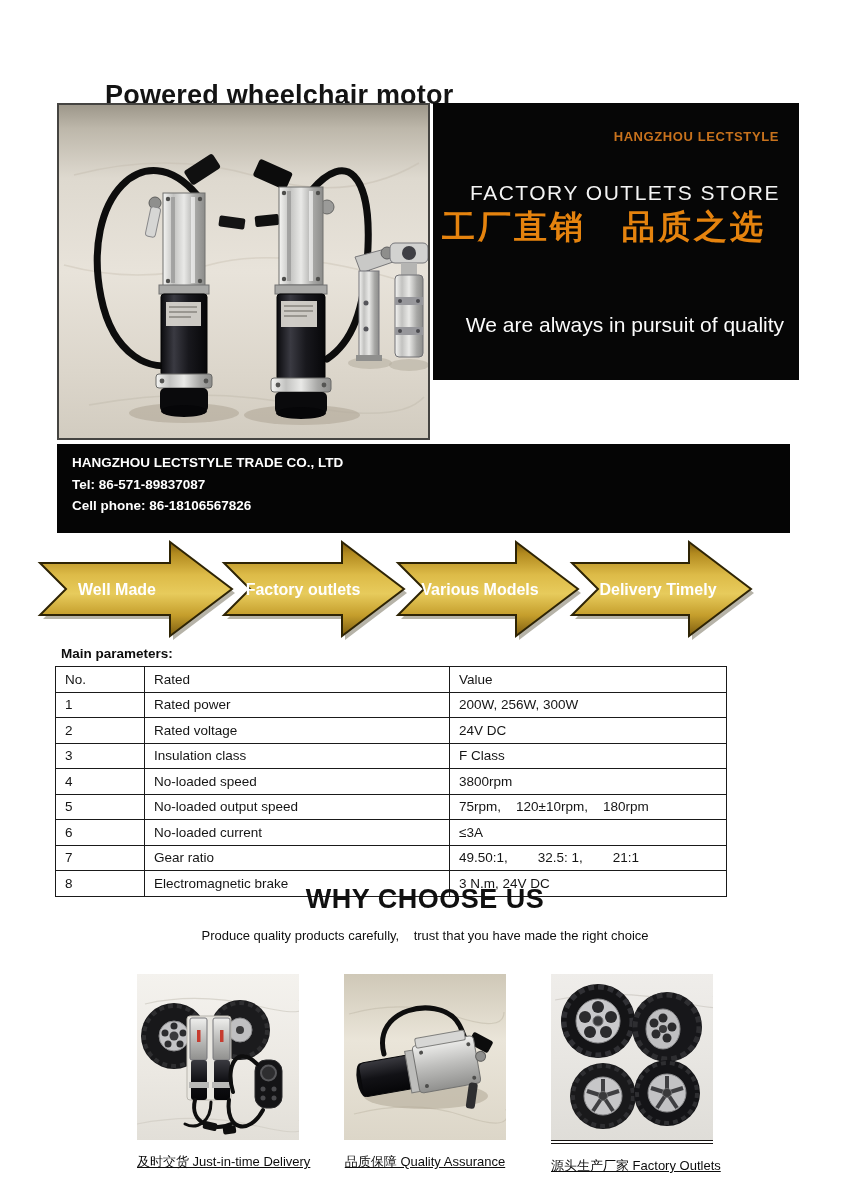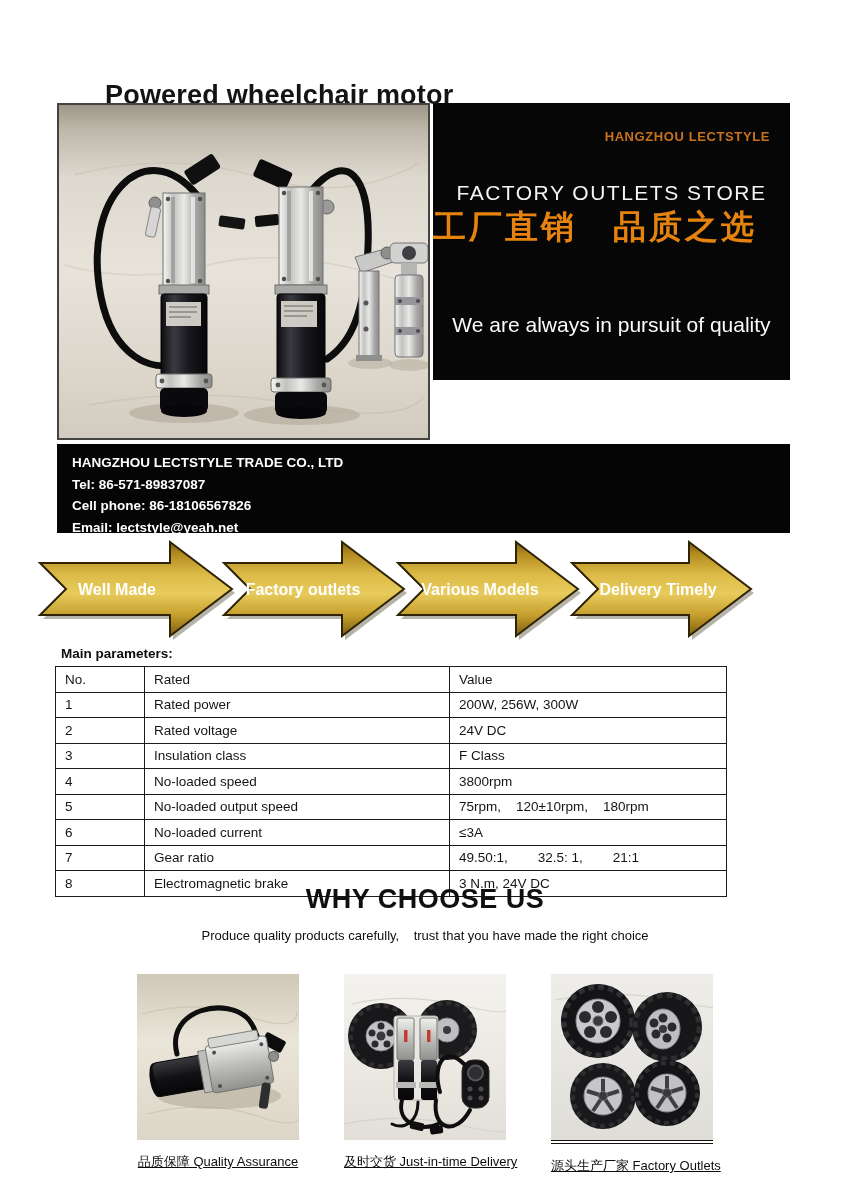--- a/index.html
+++ b/index.html
@@ -6,21 +6,21 @@
   body{
     width:850px;height:1202px;background:#ffffff;position:relative;
     font-family:"Liberation Sans",sans-serif;color:#111;overflow:hidden;
   }
   .abs{position:absolute;}
   
   #page-title{left:60px;top:62px;font-size:27px;font-weight:bold;color:#141414;letter-spacing:.2px;margin-left:45px;}
   
   #hero-photo{left:57px;top:103px;width:373px;height:337px;border:2px solid #454441;box-sizing:border-box;background:#ddd8cd;}
   #hero-photo svg{display:block;}
-  #brand-panel{left:433px;top:103px;width:357px;height:277px;background:#060606;}
+  #brand-panel{left:433px;top:103px;width:357px;height:277px;background:#060606;padding-left:9px;}
   .brand-name{position:absolute;top:26px;right:20px;font-size:13px;font-weight:bold;color:#c8721d;letter-spacing:.6px;}
   .store-line{position:absolute;top:78px;width:100%;text-align:center;font-size:21px;color:#f4f4f4;letter-spacing:1.5px;}
   .slogan-cn{position:absolute;top:102px;width:100%;text-align:left;font-size:33px;font-weight:bold;color:#e5830e;font-family:"Liberation Serif",serif;letter-spacing:3px;}
   .slogan-cn2{position:absolute;top:163px;width:100%;text-align:center;font-size:23px;color:#f0f0f0;font-family:"Liberation Serif",serif;letter-spacing:4px;}
   .slogan-en{position:absolute;top:210px;width:100%;text-align:center;font-size:21px;color:#fbfbfb;}
   
   #company-bar{left:57px;top:444px;width:733px;height:89px;background:#050505;box-sizing:border-box;padding:8px 0 0 15px;}
   #company-bar div{color:#fff;font-weight:bold;font-size:13.5px;line-height:21.5px;}
   
   #arrows{left:0;top:537px;}
@@ -158,21 +158,20 @@
   <div class="brand-name">HANGZHOU LECTSTYLE</div>
   <div class="store-line">FACTORY OUTLETS STORE</div>
   <div class="slogan-cn">工厂直销　品质之选</div>
   <div class="slogan-en">We are always in pursuit of quality</div>
 </div>
 
 <div class="abs" id="company-bar">
   <div>HANGZHOU LECTSTYLE TRADE CO., LTD</div>
   <div>Tel: 86-571-89837087</div>
   <div>Cell phone: 86-18106567826</div>
-  <div>Email: lectstyle@yeah.net</div>
 </div>
 
 <svg class="abs" id="arrows" width="850" height="104" viewBox="0 0 850 104">
   <defs>
     <linearGradient id="gold" x1="0" y1="0" x2="0" y2="1">
       <stop offset="0" stop-color="#7d5c10"></stop>
         <stop offset=".12" stop-color="#b28a1f"></stop>
       <stop offset=".35" stop-color="#ddbb48"></stop>
         <stop offset=".55" stop-color="#e7cb5c"></stop>
       <stop offset=".78" stop-color="#c59e2c"></stop>
@@ -251,20 +250,78 @@
         <td>Electromagnetic brake</td>
         <td>3 N.m, 24V DC</td>
       </tr>
   </tbody>
 </table>
 
 <div class="abs" id="why-heading">WHY CHOOSE US</div>
 <div class="abs" id="why-sub">Produce quality products carefully,    trust that you have made the right choice</div>
 
 <div class="abs" id="features">
+  <figure class="feature">
+    <svg class="photo" viewBox="0 0 162 166" width="162" height="166">
+      <defs>
+        <linearGradient id="bg2" x1="0" y1="0" x2="0" y2="1">
+          <stop offset="0" stop-color="#f4f2ee"></stop>
+            <stop offset=".6" stop-color="#ebe8e2"></stop>
+            <stop offset="1" stop-color="#e2dfd8"></stop>
+        </linearGradient>
+      </defs>
+      <rect width="162" height="166" fill="url(#bg2)"></rect>
+      <path d="M8,30 Q60,18 120,32 T162,26" stroke="#d2cec6" stroke-width="1.2" fill="none" opacity=".8"></path>
+      <path d="M0,150 Q60,138 120,152 T162,146" stroke="#d2cec6" stroke-width="1.2" fill="none" opacity=".8"></path>
+      <g>
+        <circle cx="37" cy="62" r="33" fill="#18181a"></circle>
+        <circle cx="37" cy="62" r="30" fill="none" stroke="#2e2e30" stroke-width="4" stroke-dasharray="5 4"></circle>
+        <circle cx="37" cy="62" r="15" fill="#c4c4c6" stroke="#8a8a8c"></circle>
+        <circle cx="37" cy="52" r="3.5" fill="#2c2c2e"></circle>
+          <circle cx="46" cy="59" r="3.5" fill="#2c2c2e"></circle>
+        <circle cx="43" cy="70" r="3.5" fill="#2c2c2e"></circle>
+          <circle cx="31" cy="70" r="3.5" fill="#2c2c2e"></circle>
+          <circle cx="28" cy="59" r="3.5" fill="#2c2c2e"></circle>
+        <circle cx="37" cy="62" r="4.5" fill="#3a3a3c"></circle>
+      </g>
+      <g>
+        <circle cx="103" cy="56" r="30" fill="#1b1b1d"></circle>
+        <circle cx="103" cy="56" r="27" fill="none" stroke="#2e2e30" stroke-width="4" stroke-dasharray="5 4"></circle>
+        <circle cx="103" cy="56" r="12" fill="#bfbfc1" stroke="#8a8a8c"></circle>
+        <circle cx="103" cy="56" r="4" fill="#3a3a3c"></circle>
+      </g>
+      <g>
+        <rect x="50" y="42" width="44" height="84" rx="3" fill="#e9e7e1" stroke="#b9b6ae"></rect>
+        <rect x="53" y="44" width="17" height="42" rx="2" fill="url(#met1)" stroke="#77777b"></rect>
+        <rect x="76" y="44" width="17" height="42" rx="2" fill="url(#met1)" stroke="#77777b"></rect>
+        <rect x="60" y="56" width="3.5" height="12" fill="#c63b2f"></rect>
+        <rect x="83" y="56" width="3.5" height="12" fill="#c63b2f"></rect>
+        <rect x="54" y="86" width="16" height="40" rx="3" fill="url(#blk1)"></rect>
+        <rect x="77" y="86" width="16" height="40" rx="3" fill="url(#blk1)"></rect>
+        <rect x="52" y="108" width="20" height="6" fill="#b9b9b7"></rect>
+        <rect x="75" y="108" width="20" height="6" fill="#b9b9b7"></rect>
+      </g>
+      <g>
+        <rect x="118" y="86" width="27" height="48" rx="11" fill="#141416" stroke="#2a2a2c"></rect>
+        <circle cx="131.5" cy="99" r="7.5" fill="#2e2e30" stroke="#57575a" stroke-width="2"></circle>
+        <circle cx="126" cy="115" r="2.5" fill="#4b4b4e"></circle>
+          <circle cx="137" cy="115" r="2.5" fill="#4b4b4e"></circle>
+        <circle cx="126" cy="124" r="2.5" fill="#4b4b4e"></circle>
+          <circle cx="137" cy="124" r="2.5" fill="#4b4b4e"></circle>
+      </g>
+      <path d="M120,90 C100,70 88,92 96,118" stroke="#0e0e0e" stroke-width="4" fill="none" stroke-linecap="round"></path>
+      <path d="M58,126 C52,150 78,158 94,150" stroke="#0e0e0e" stroke-width="4" fill="none" stroke-linecap="round"></path>
+      <path d="M92,126 C88,156 112,162 126,136" stroke="#0e0e0e" stroke-width="4" fill="none" stroke-linecap="round"></path>
+      <path d="M74,128 C74,148 60,156 48,150" stroke="#0e0e0e" stroke-width="3" fill="none" stroke-linecap="round"></path>
+      <rect x="66" y="148" width="14" height="8" rx="2" fill="#101010" transform="rotate(12 73 152)"></rect>
+      <rect x="86" y="152" width="13" height="8" rx="2" fill="#0d0d0d" transform="rotate(-8 92 156)"></rect>
+    </svg>
+    <figcaption>及时交货 Just-in-time Delivery</figcaption>
+  </figure>
+
   <figure class="feature">
     <svg class="photo" viewBox="0 0 162 166" width="162" height="166">
       <defs>
         <linearGradient id="bg1" x1="0" y1="0" x2="0" y2="1">
           <stop offset="0" stop-color="#cfc8b7"></stop>
             <stop offset=".4" stop-color="#eae5d9"></stop>
             <stop offset="1" stop-color="#dcd6c8"></stop>
         </linearGradient>
         <linearGradient id="met1" x1="0" y1="0" x2="0" y2="1">
           <stop offset="0" stop-color="#efefed"></stop>
@@ -293,78 +350,20 @@
           <circle cx="128" cy="78" r="2" fill="#4e4e4c"></circle>
         <circle cx="80" cy="112" r="2" fill="#4e4e4c"></circle>
           <circle cx="128" cy="112" r="2" fill="#4e4e4c"></circle>
         <circle cx="138" cy="92" r="5" fill="#8f8f8d" stroke="#5f5f5d"></circle>
         <rect x="118" y="116" width="9" height="26" rx="3" fill="#2e2e30" transform="rotate(18 122 129)"></rect>
       </g>
     </svg>
     <figcaption>品质保障 Quality Assurance</figcaption>
   </figure>
 
-  <figure class="feature">
-    <svg class="photo" viewBox="0 0 162 166" width="162" height="166">
-      <defs>
-        <linearGradient id="bg2" x1="0" y1="0" x2="0" y2="1">
-          <stop offset="0" stop-color="#f4f2ee"></stop>
-            <stop offset=".6" stop-color="#ebe8e2"></stop>
-            <stop offset="1" stop-color="#e2dfd8"></stop>
-        </linearGradient>
-      </defs>
-      <rect width="162" height="166" fill="url(#bg2)"></rect>
-      <path d="M8,30 Q60,18 120,32 T162,26" stroke="#d2cec6" stroke-width="1.2" fill="none" opacity=".8"></path>
-      <path d="M0,150 Q60,138 120,152 T162,146" stroke="#d2cec6" stroke-width="1.2" fill="none" opacity=".8"></path>
-      <g>
-        <circle cx="37" cy="62" r="33" fill="#18181a"></circle>
-        <circle cx="37" cy="62" r="30" fill="none" stroke="#2e2e30" stroke-width="4" stroke-dasharray="5 4"></circle>
-        <circle cx="37" cy="62" r="15" fill="#c4c4c6" stroke="#8a8a8c"></circle>
-        <circle cx="37" cy="52" r="3.5" fill="#2c2c2e"></circle>
-          <circle cx="46" cy="59" r="3.5" fill="#2c2c2e"></circle>
-        <circle cx="43" cy="70" r="3.5" fill="#2c2c2e"></circle>
-          <circle cx="31" cy="70" r="3.5" fill="#2c2c2e"></circle>
-          <circle cx="28" cy="59" r="3.5" fill="#2c2c2e"></circle>
-        <circle cx="37" cy="62" r="4.5" fill="#3a3a3c"></circle>
-      </g>
-      <g>
-        <circle cx="103" cy="56" r="30" fill="#1b1b1d"></circle>
-        <circle cx="103" cy="56" r="27" fill="none" stroke="#2e2e30" stroke-width="4" stroke-dasharray="5 4"></circle>
-        <circle cx="103" cy="56" r="12" fill="#bfbfc1" stroke="#8a8a8c"></circle>
-        <circle cx="103" cy="56" r="4" fill="#3a3a3c"></circle>
-      </g>
-      <g>
-        <rect x="50" y="42" width="44" height="84" rx="3" fill="#e9e7e1" stroke="#b9b6ae"></rect>
-        <rect x="53" y="44" width="17" height="42" rx="2" fill="url(#met1)" stroke="#77777b"></rect>
-        <rect x="76" y="44" width="17" height="42" rx="2" fill="url(#met1)" stroke="#77777b"></rect>
-        <rect x="60" y="56" width="3.5" height="12" fill="#c63b2f"></rect>
-        <rect x="83" y="56" width="3.5" height="12" fill="#c63b2f"></rect>
-        <rect x="54" y="86" width="16" height="40" rx="3" fill="url(#blk1)"></rect>
-        <rect x="77" y="86" width="16" height="40" rx="3" fill="url(#blk1)"></rect>
-        <rect x="52" y="108" width="20" height="6" fill="#b9b9b7"></rect>
-        <rect x="75" y="108" width="20" height="6" fill="#b9b9b7"></rect>
-      </g>
-      <g>
-        <rect x="118" y="86" width="27" height="48" rx="11" fill="#141416" stroke="#2a2a2c"></rect>
-        <circle cx="131.5" cy="99" r="7.5" fill="#2e2e30" stroke="#57575a" stroke-width="2"></circle>
-        <circle cx="126" cy="115" r="2.5" fill="#4b4b4e"></circle>
-          <circle cx="137" cy="115" r="2.5" fill="#4b4b4e"></circle>
-        <circle cx="126" cy="124" r="2.5" fill="#4b4b4e"></circle>
-          <circle cx="137" cy="124" r="2.5" fill="#4b4b4e"></circle>
-      </g>
-      <path d="M120,90 C100,70 88,92 96,118" stroke="#0e0e0e" stroke-width="4" fill="none" stroke-linecap="round"></path>
-      <path d="M58,126 C52,150 78,158 94,150" stroke="#0e0e0e" stroke-width="4" fill="none" stroke-linecap="round"></path>
-      <path d="M92,126 C88,156 112,162 126,136" stroke="#0e0e0e" stroke-width="4" fill="none" stroke-linecap="round"></path>
-      <path d="M74,128 C74,148 60,156 48,150" stroke="#0e0e0e" stroke-width="3" fill="none" stroke-linecap="round"></path>
-      <rect x="66" y="148" width="14" height="8" rx="2" fill="#101010" transform="rotate(12 73 152)"></rect>
-      <rect x="86" y="152" width="13" height="8" rx="2" fill="#0d0d0d" transform="rotate(-8 92 156)"></rect>
-    </svg>
-    <figcaption>及时交货 Just-in-time Delivery</figcaption>
-  </figure>
-
   <figure class="feature ruled">
     <svg class="photo" viewBox="0 0 162 166" width="162" height="166">
       <defs>
         <linearGradient id="bg3" x1="0" y1="0" x2="0" y2="1">
           <stop offset="0" stop-color="#efedea"></stop>
             <stop offset=".5" stop-color="#e8e6e2"></stop>
             <stop offset="1" stop-color="#dfddd8"></stop>
         </linearGradient>
       </defs>
       <rect width="162" height="166" fill="url(#bg3)"></rect>

